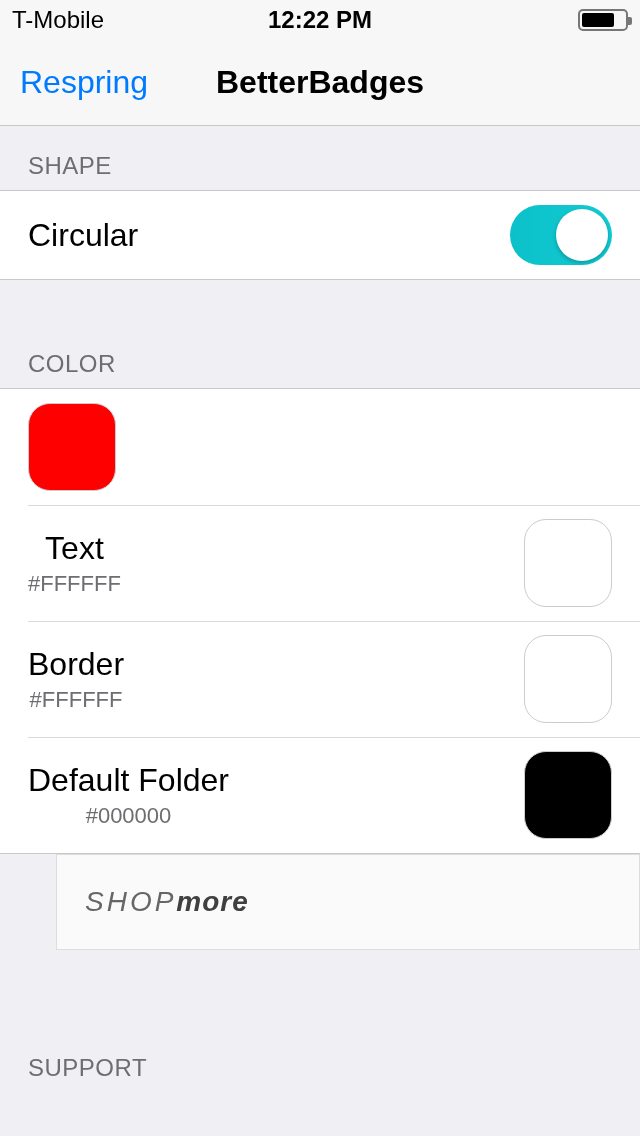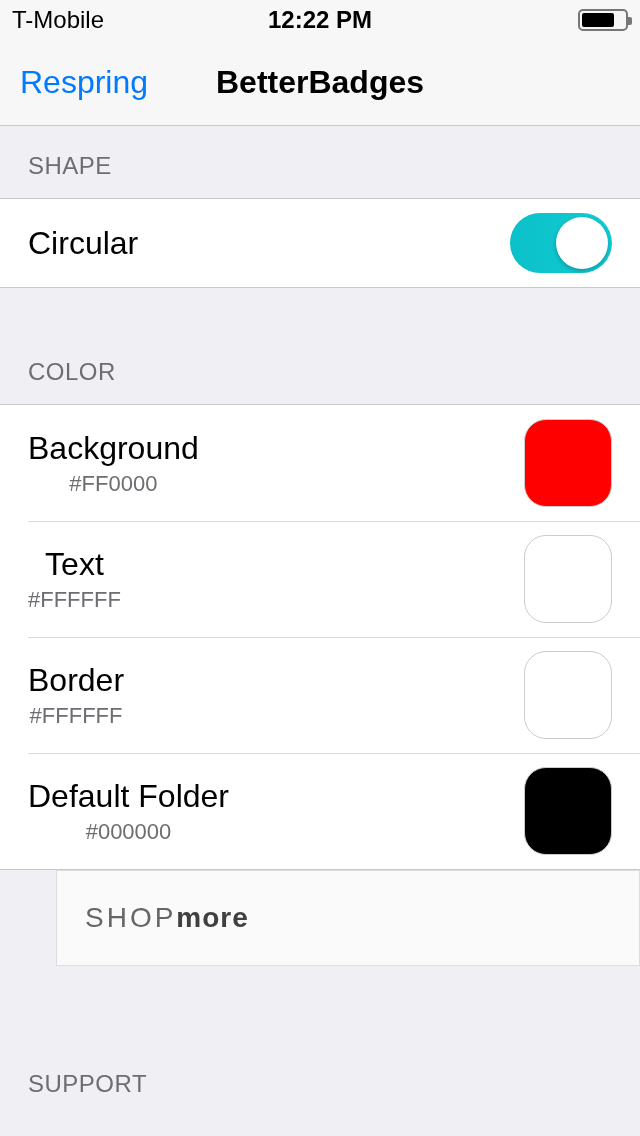--- a/index.html
+++ b/index.html
@@ -83,21 +83,21 @@
     position: absolute;
     left: 0; right: 0;
     text-align: center;
     font-size: 32px;
     font-weight: 600;
     pointer-events: none;
   }
 
   
   .section-header {
-    padding: 38px 28px 18px;
+    padding: 38px 28px 10px;
     font-size: 24px;
     color: #6d6d72;
     letter-spacing: 0.5px;
   }
   .section-header.first { padding-top: 26px; }
 
   
   .group {
     background: #fff;
     border-top: 1px solid #c8c8c8;
@@ -169,20 +169,21 @@
     height: 96px;
     background: #fafafa;
     border: 1px solid #ddd;
     display: flex;
     align-items: center;
     padding-left: 28px;
     font-size: 28px;
     letter-spacing: 3px;
     color: #666;
     font-weight: 300;
+    font-style: italic;
   }
   .ad-banner .more { color: #404040; font-weight: 600; letter-spacing: 1px; }
 
   
   .support-wrap { padding-top: 66px; }
 </style>
 </head>
 <body>
 
 <div class="statusbar">
@@ -223,24 +224,20 @@
     <span class="toggle teal">
         <span class="knob"></span>
       </span>
   </div>
 </div>
 
 <div class="section-header" style="padding-top:70px;">COLOR</div>
 
 <div class="group">
   <div class="row color-row">
-    <div class="text-col">
-      <span class="label-main">Background</span>
-      <span class="label-sub">#FF0000</span>
-    </div>
     <span class="swatch" style="background:#ff0000;"></span>
   </div>
 
   <div class="row color-row">
     <div class="text-col">
       <span class="label-main">Text</span>
       <span class="label-sub">#FFFFFF</span>
     </div>
     <span class="swatch" style="background:#ffffff;"></span>
   </div>

